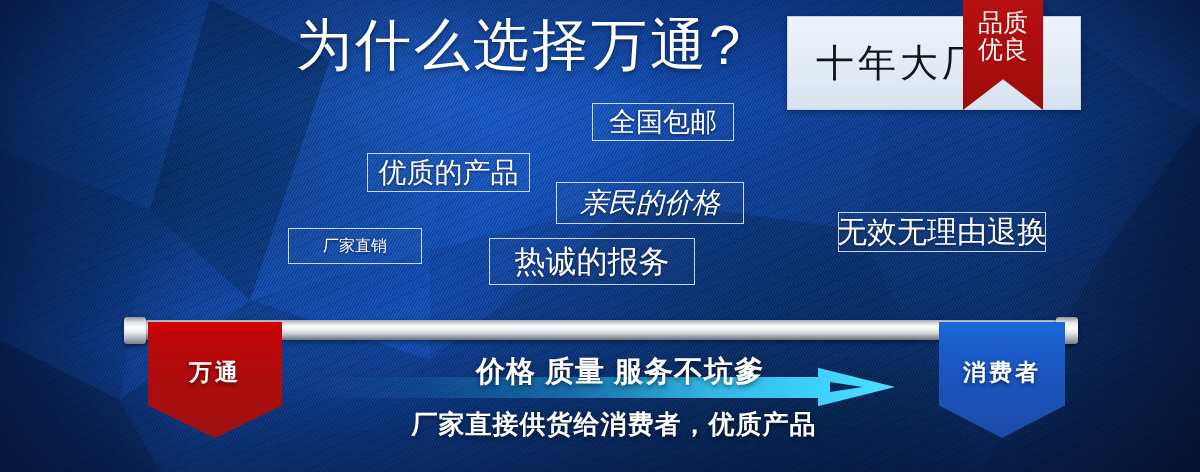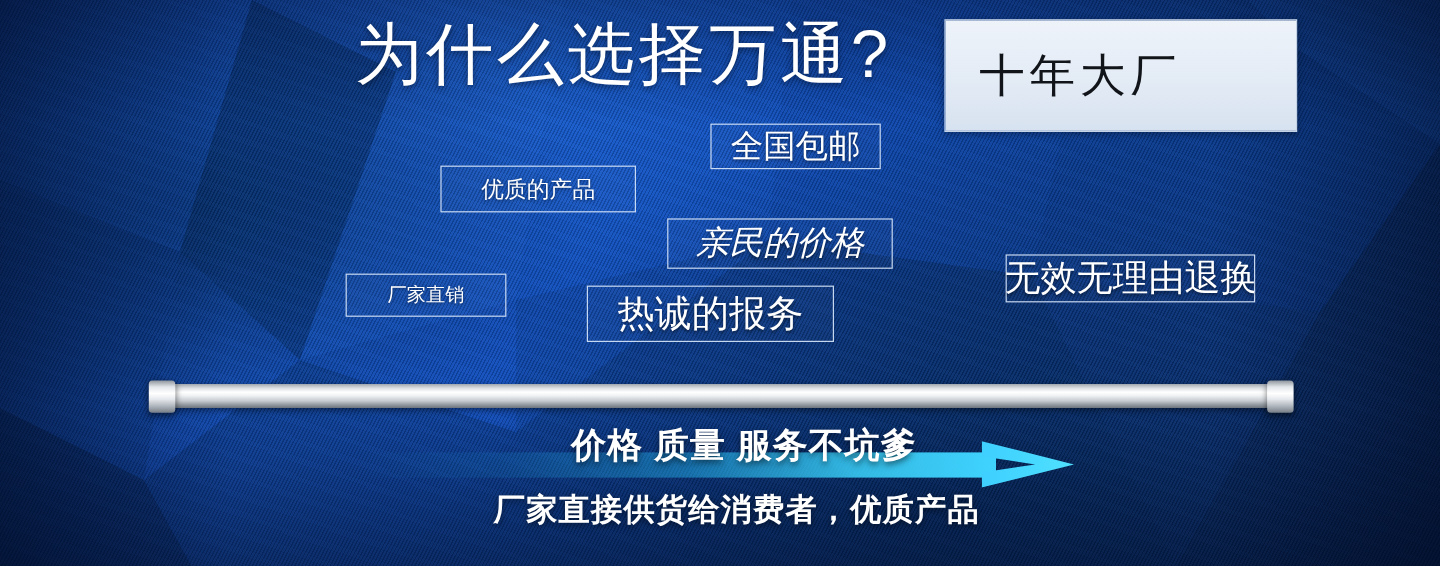--- a/index.html
+++ b/index.html
@@ -240,36 +240,48 @@
   </svg>
 
   <div class="bg-weave"></div>
   <div class="bg-vignette"></div>
 
   <div class="headline">为什么选择万通?</div>
 
   <div class="badge">
     <span class="badge-text">十年大厂</span>
   </div>
+  <div class="ribbon">
+    <span>
+      <em>品质</em>
+      <em>优良</em>
+    </span>
+  </div>
 
   <div id="tag-layer">
       <div class="tag" style="left: 592px; top: 103px; width: 142px; height: 38px; font-size: 27px;">全国包邮</div>
-      <div class="tag" style="left: 367px; top: 138px; width: 163px; height: 39px; font-size: 19px;">优质的产品</div>
+      <div class="tag" style="left: 367px; top: 153px; width: 163px; height: 39px; font-size: 28px;">优质的产品</div>
       <div class="tag" style="left: 556px; top: 182px; width: 188px; height: 42px; font-size: 28px; font-style: italic;">亲民的价格</div>
       <div class="tag" style="left: 838px; top: 212px; width: 208px; height: 40px; font-size: 30px;">无效无理由退换</div>
       <div class="tag" style="left: 288px; top: 228px; width: 134px; height: 36px; font-size: 16px;">厂家直销</div>
       <div class="tag" style="left: 489px; top: 238px; width: 206px; height: 47px; font-size: 31px;">热诚的报务</div>
     </div>
 
   <div class="arrow-wrap">
     <div class="arrow-shaft"></div>
     <div class="arrow-head"></div>
   </div>
 
   <div class="rod"></div>
   <div class="rod-cap left"></div>
   <div class="rod-cap right"></div>
 
+  <div class="flag flag-red">
+    <span class="flag-label">万通</span>
+  </div>
+  <div class="flag flag-blue">
+    <span class="flag-label">消费者</span>
+  </div>
 
   <div class="slogan1">价格 质量 服务不坑爹</div>
   <div class="slogan2">厂家直接供货给消费者，优质产品</div>
 
 </div>
 
 </body></html>

